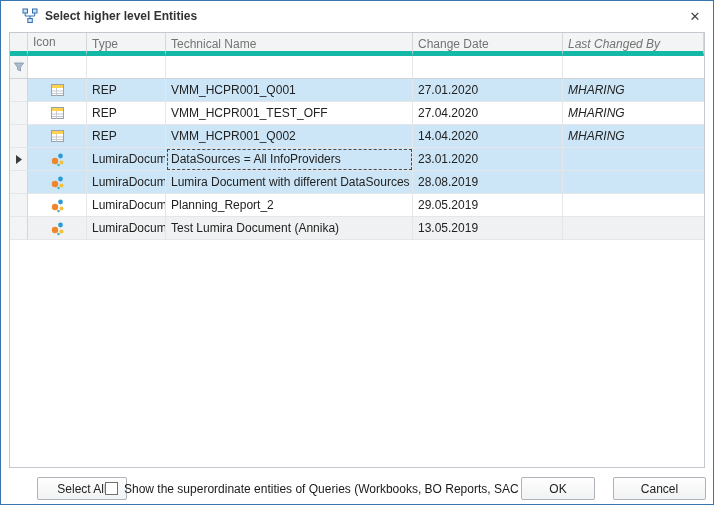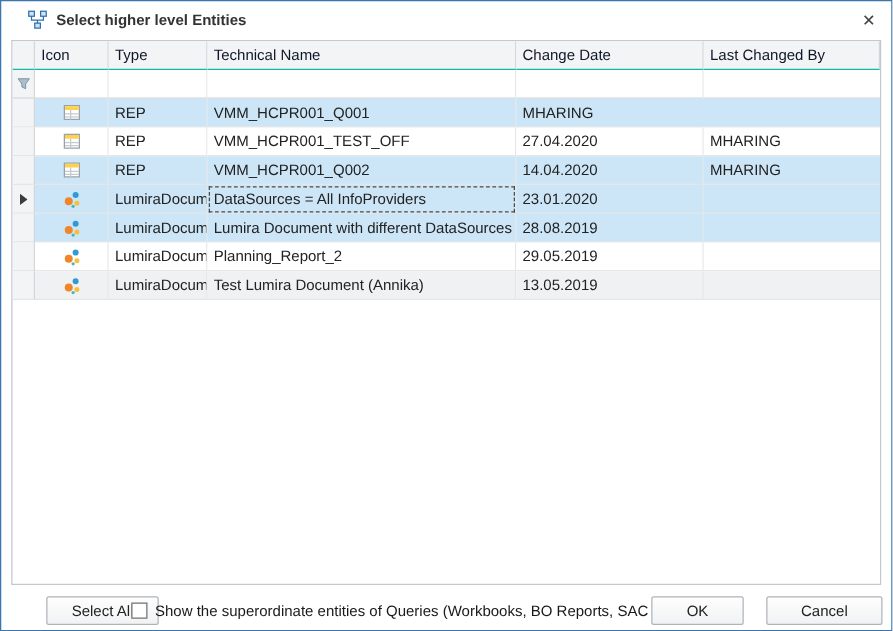--- a/index.html
+++ b/index.html
@@ -48,25 +48,25 @@
     white-space:nowrap; overflow:hidden;
     background:#fff;
   }
   .c0 { width:18px; padding:0; background:#f3f4f5;
         border-right:1px solid #d4d7da;
         display:flex; align-items:center; justify-content:center; }
   .c1 { width:59px; display:flex; align-items:center; justify-content:center; }
   .c2 { width:79px; }
   .c3 { width:247px; }
   .c4 { width:150px; }
-  .c5 { flex:1; border-right:none; }
+  .c5 { flex:1; border-right:none;font-style:italic; }
   .header .cell {
-    background:#f3f4f5; color:#0f172a;
+    background:#f3f4f5; color:#737373;
     border-right:1px solid #d4d7da;
-    border-bottom:1px solid #14b8a6;
+    border-bottom:5px solid #14b8a6;
   }
   .filter .cell { border-bottom:1px solid #cfd3d7; }
   .row.selected .cell:not(.c0) { background:#cde6f7; }
   .row.alt .cell:not(.c0) { background:#f0f1f2; }
   .cell.focused { outline:1px dashed #4a4a4a; outline-offset:-2px; }
 
   
   .btn {
     position:absolute; top:476px; height:23px;
     box-sizing:border-box;
@@ -132,20 +132,21 @@
       <div class="cell c0"></div>
       <div class="cell c1">
         <svg width="15" height="14" viewBox="0 0 15 14">
           <rect x="1.5" y="1.5" width="12" height="11" fill="#fff" stroke="#98a2ab"></rect>
           <rect x="2" y="2" width="11" height="3" fill="#ffd24d"></rect>
           <path d="M2 8 h11 M2 10.5 h11 M6.5 5 v7.5" stroke="#c4cad0" fill="none"></path>
         </svg>
       </div>
       <div class="cell c2">REP</div>
       <div class="cell c3">VMM_HCPR001_Q001</div>
+      <div class="cell c4">27.01.2020</div>
       <div class="cell c5">MHARING</div>
     </div>
 
     <div class="row">
       <div class="cell c0"></div>
       <div class="cell c1">
         <svg width="15" height="14" viewBox="0 0 15 14">
           <rect x="1.5" y="1.5" width="12" height="11" fill="#fff" stroke="#98a2ab"></rect>
           <rect x="2" y="2" width="11" height="3" fill="#ffd24d"></rect>
           <path d="M2 8 h11 M2 10.5 h11 M6.5 5 v7.5" stroke="#c4cad0" fill="none"></path>

